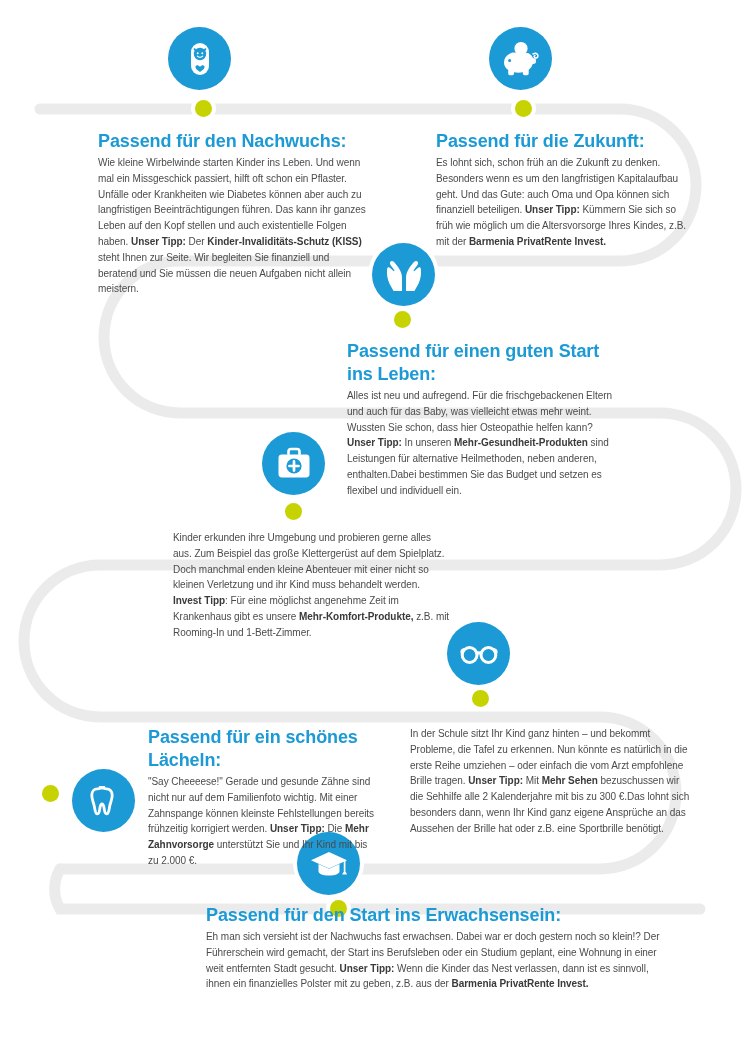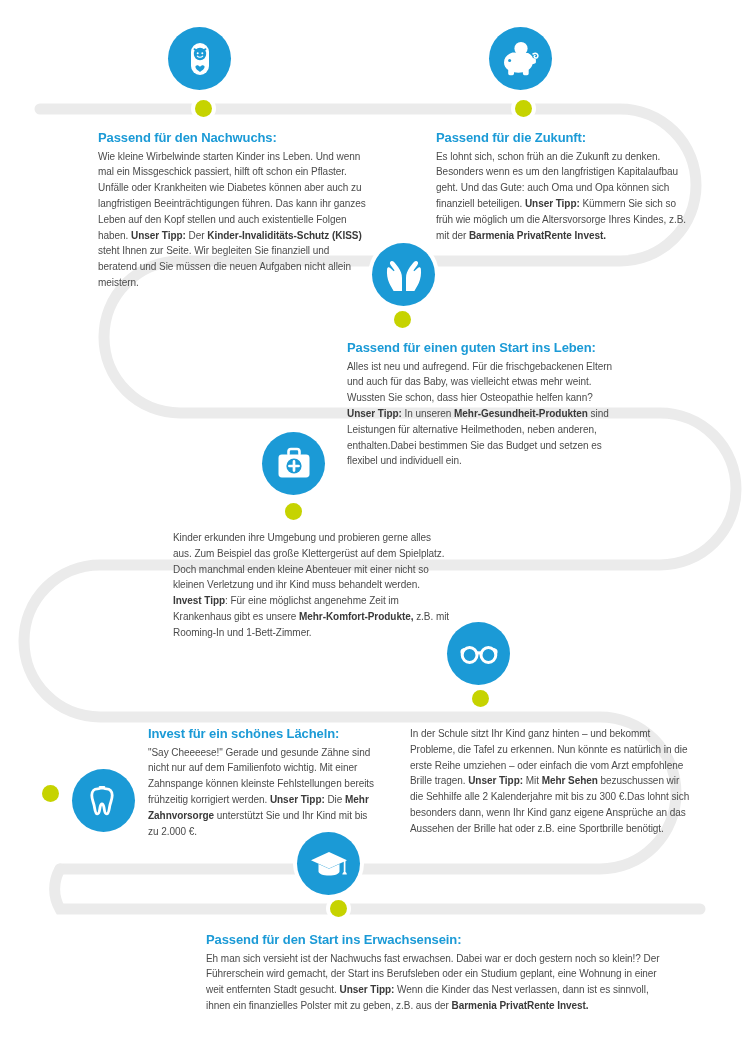--- a/index.html
+++ b/index.html
@@ -27,21 +27,21 @@
     position:absolute;width:17px;height:17px;border-radius:50%;
     background:#c6d300;
     box-shadow:0 0 0 4px #ffffff;
   }
 
   
   .block{position:absolute;}
   .block h3{
     margin:0 0 2px 0;
     color:#1b9ad6;
-    font-size:13px;
+    font-size:18px;
     font-weight:bold;
     letter-spacing:-0.1px;
     line-height:1.28;
   }
   .block p{
     margin:0;
     color:#4b4b4b;
     font-size:10px;
     line-height:1.58;
     letter-spacing:-0.05px;
@@ -145,26 +145,26 @@
   <div class="block" style="left:436px;top:130px;width:258px;">
     <h3>Passend für die Zukunft:</h3>
     <p>Es lohnt sich, schon früh an die Zukunft zu denken. Besonders wenn es um den langfristigen Kapitalaufbau geht. Und das Gute: auch Oma und Opa können sich finanziell beteiligen. <b>Unser Tipp:</b> Kümmern Sie sich so früh wie möglich um die Altersvorsorge Ihres Kindes, z.B. mit der <b>Barmenia PrivatRente Invest.</b></p>
   </div>
 
   <div class="block" style="left:173px;top:530px;width:278px;">
     <p>Kinder erkunden ihre Umgebung und probieren gerne alles aus. Zum Beispiel das große Klettergerüst auf dem Spielplatz. Doch manchmal enden kleine Abenteuer mit einer nicht so kleinen Verletzung und ihr Kind muss behandelt werden. <b>Invest Tipp</b>: Für eine möglichst angenehme Zeit im Krankenhaus gibt es unsere <b>Mehr-Komfort-Produkte,</b> z.B. mit Rooming-In und 1-Bett-Zimmer.</p>
   </div>
 
   <div class="block" style="left:148px;top:726px;width:232px;">
-    <h3>Invest für ein schönes Lächeln:</h3>
+    <h3>Passend für ein schönes Lächeln:</h3>
     <p>"Say Cheeeese!" Gerade und gesunde Zähne sind nicht nur auf dem Familienfoto wichtig. Mit einer Zahnspange können kleinste Fehlstellungen bereits frühzeitig korrigiert werden. <b>Unser Tipp:</b> Die <b>Mehr Zahnvorsorge</b> unterstützt Sie und Ihr Kind mit bis zu 2.000 €.</p>
   </div>
 
   <div class="block" style="left:410px;top:726px;width:280px;">
     <p>In der Schule sitzt  Ihr Kind ganz hinten – und bekommt Probleme, die Tafel zu erkennen. Nun könnte es natürlich in die erste Reihe umziehen – oder einfach die vom Arzt empfohlene Brille tragen. <b>Unser Tipp:</b> Mit <b>Mehr Sehen</b> bezuschussen wir die Sehhilfe alle 2 Kalenderjahre mit bis zu 300 €.Das lohnt sich besonders dann, wenn Ihr Kind ganz eigene Ansprüche an das Aussehen der Brille hat oder z.B. eine Sportbrille benötigt.</p>
   </div>
 
-  <div class="block" style="left:206px;top:932px;width:456px;">
+  <div class="block" style="left:206px;top:904px;width:456px;">
     <h3>Passend für den Start ins Erwachsensein:</h3>
     <p>Eh man sich versieht ist der Nachwuchs fast erwachsen. Dabei war er doch gestern noch so klein!? Der Führerschein wird gemacht, der Start ins Berufsleben oder ein Studium geplant, eine Wohnung in einer weit entfernten Stadt gesucht. <b>Unser Tipp:</b> Wenn die Kinder das Nest verlassen, dann ist es sinnvoll, ihnen ein finanzielles Polster mit zu geben, z.B. aus der <b>Barmenia PrivatRente Invest.</b></p>
   </div>
 
 </div>
 
 </body></html>

